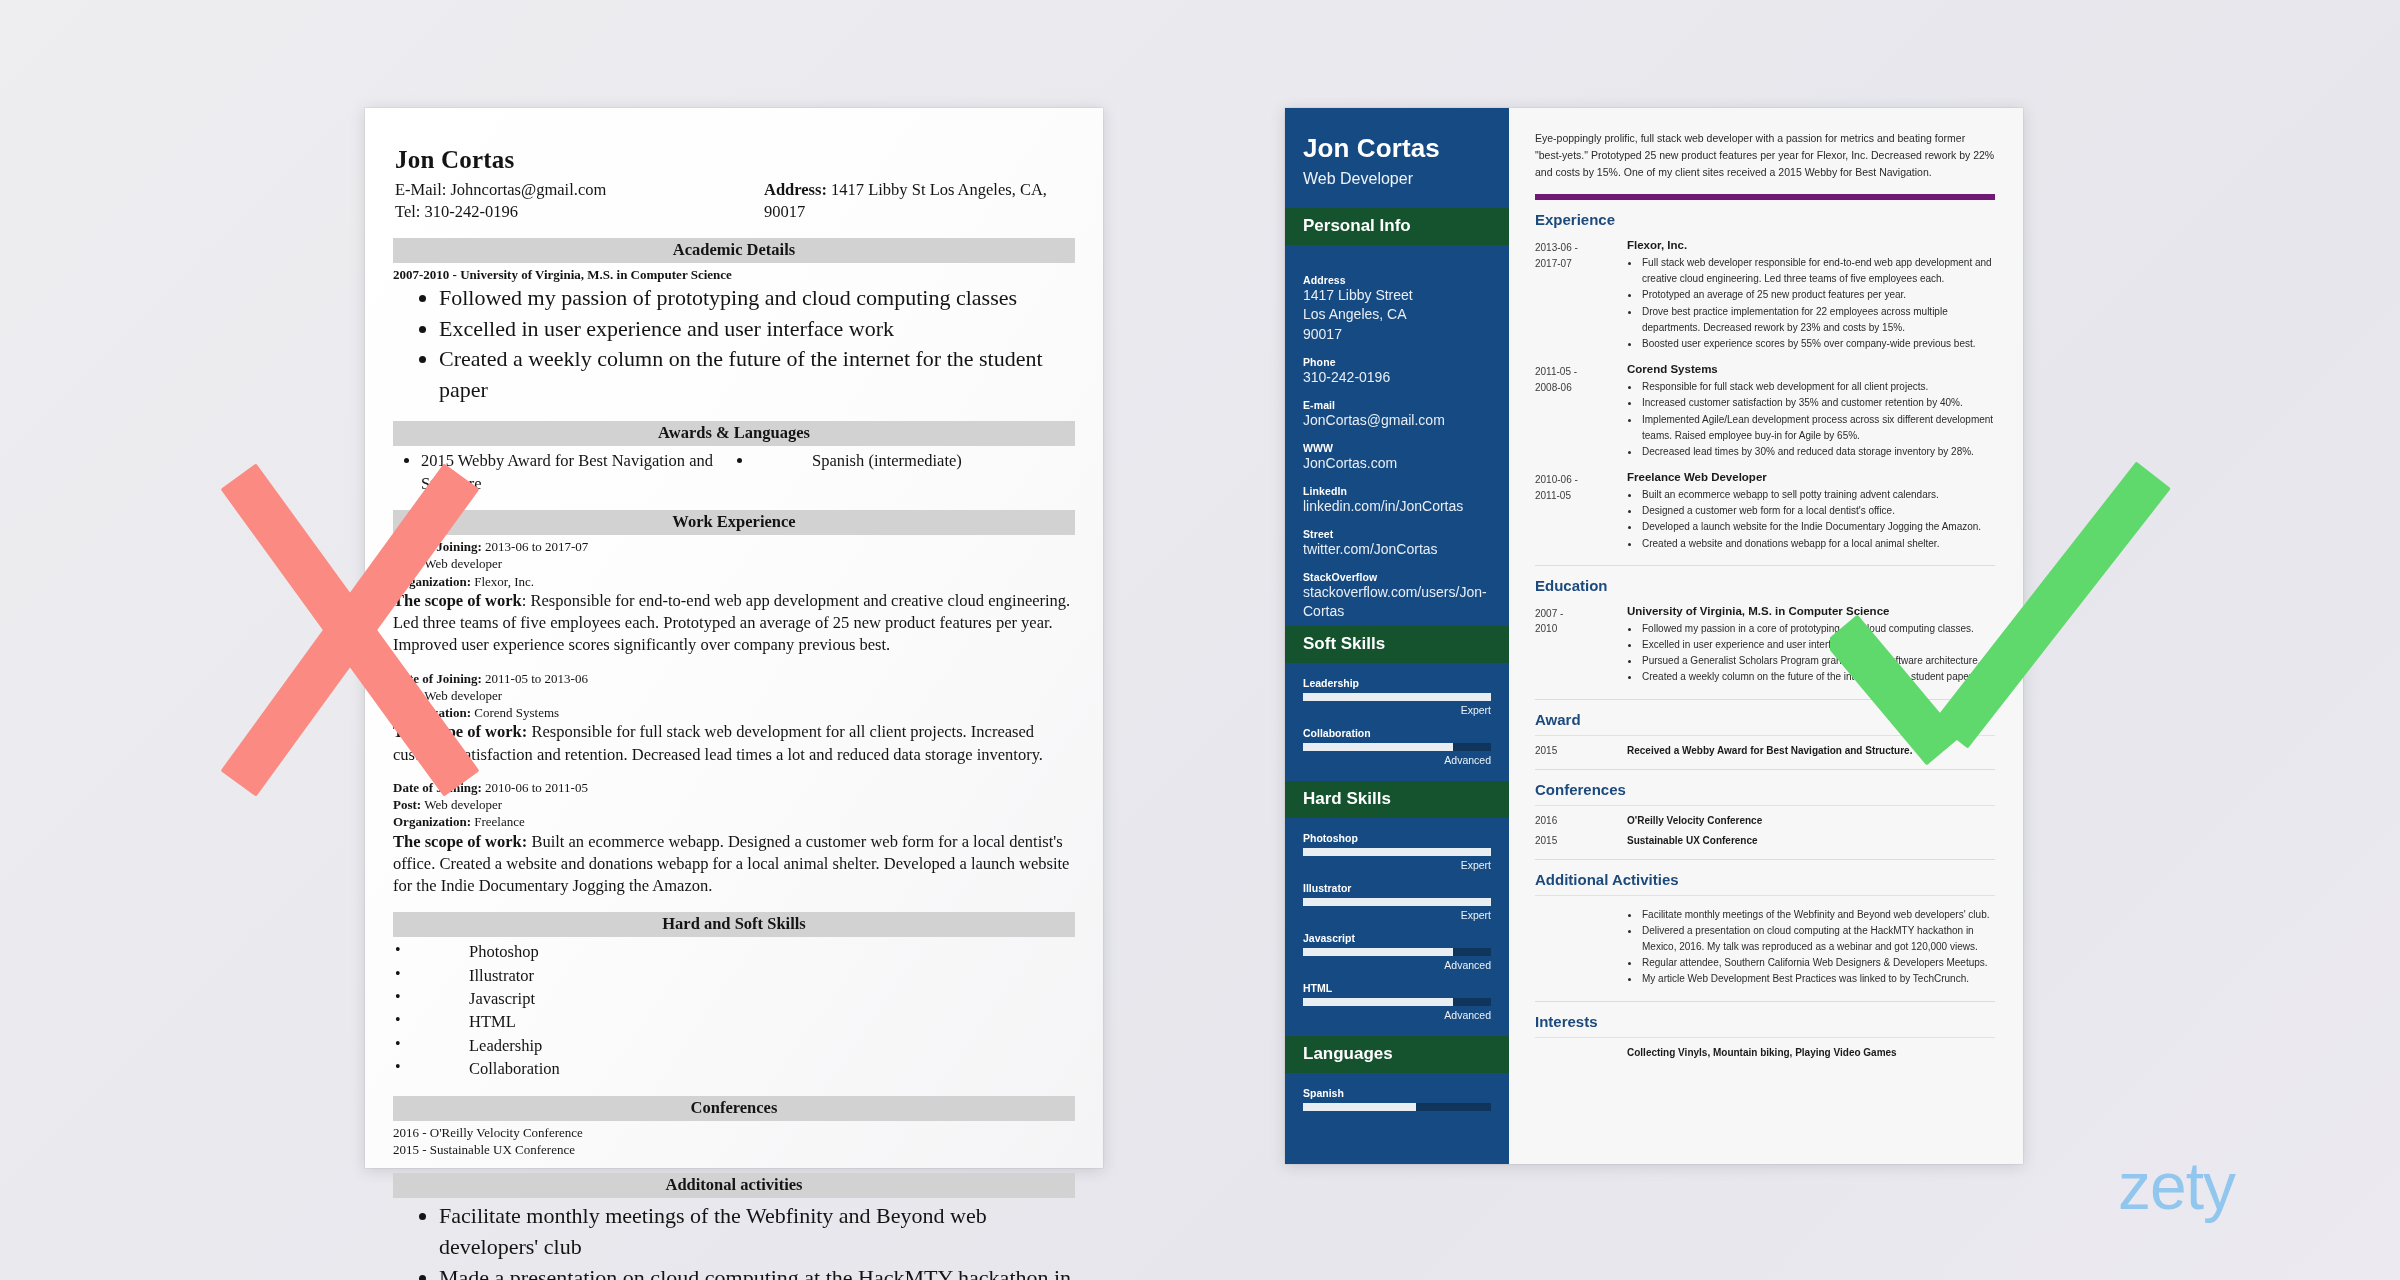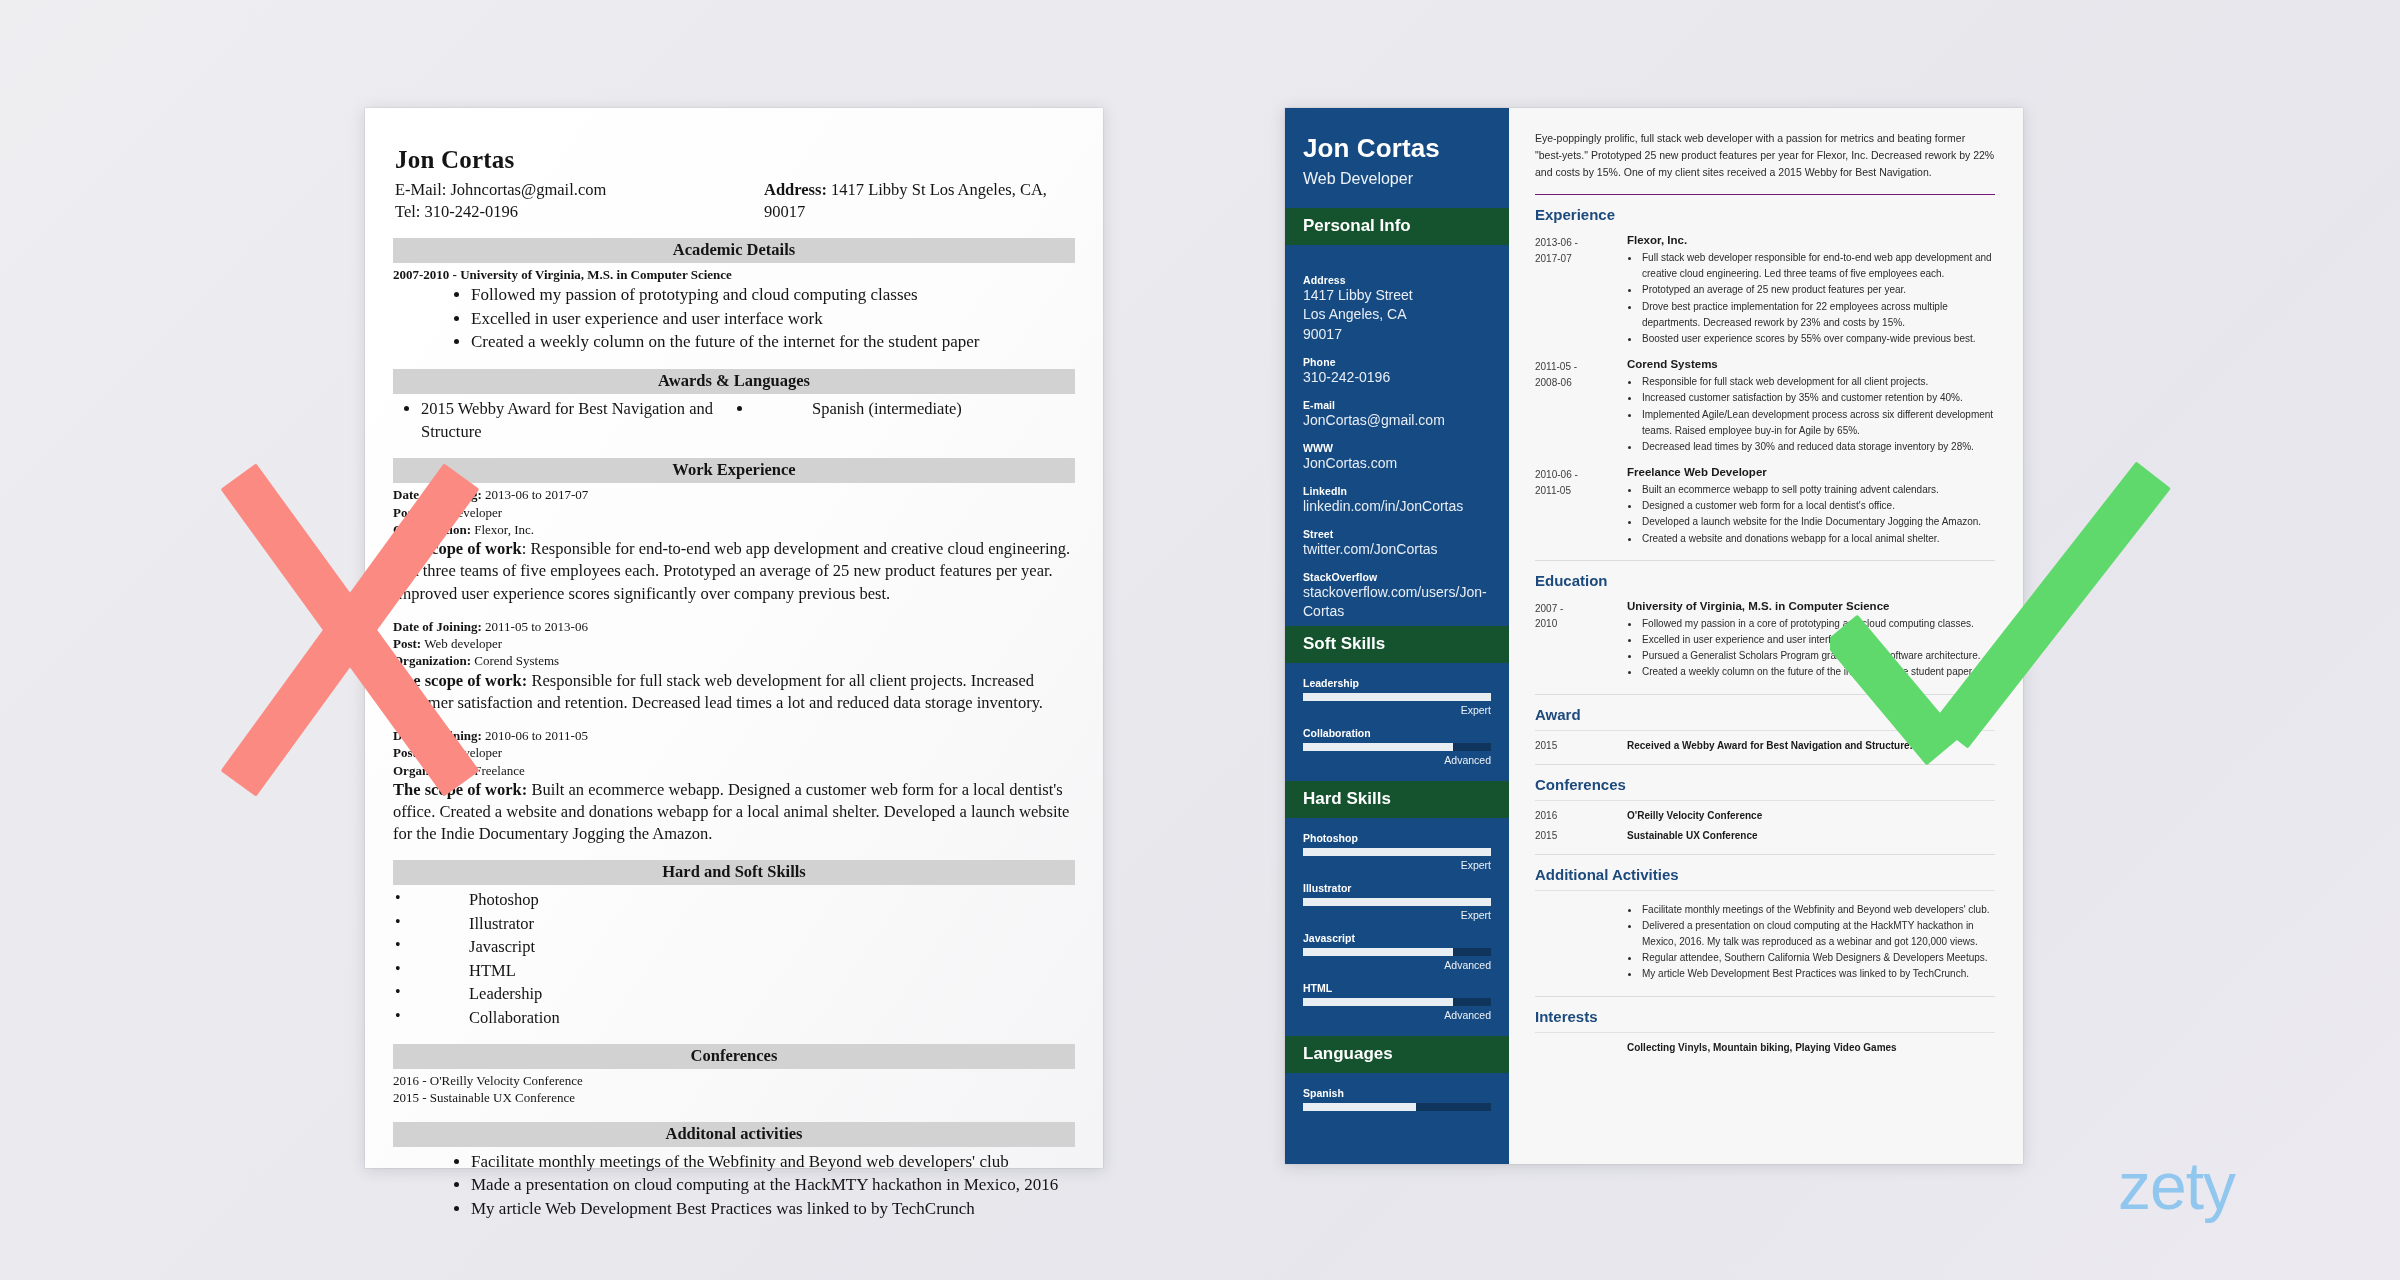--- a/index.html
+++ b/index.html
@@ -35,21 +35,21 @@
     text-align: center;
     font-weight: bold;
     font-size: 16.5px;
     padding: 2px 0 3px 0;
     margin: 15px 0 3px 0;
   }
   .b-line { font-size: 13px; line-height: 1.33; }
   .b-line.bold { font-weight: bold; }
   .b-para { font-size: 16.5px; line-height: 1.345; text-align: left; }
   .b-ul { margin: 0 0 0 46px; }
-  .b-ul li { font-size: 17px; line-height: 1.40; margin-left: 32px; }
+  .b-ul li { font-size: 22px; line-height: 1.40; }
   .b-skills { list-style: none; margin: 0; padding: 0; }
   .b-skills li {
     font-size: 16.5px; line-height: 1.42; position: relative; padding-left: 76px;
   }
   .b-skills li:before {
     content: "\2022"; position: absolute; left: 2px; top: -1px; font-size: 16px;
   }
   .b-two-col { display: flex; }
   .b-two-col .col { width: 50%; }
   .b-two-col ul { margin-left: 28px; }
@@ -97,21 +97,21 @@
   .g-bar > i { display: block; height: 100%; background: #e9eef3; }
   .g-level { font-size: 10.5px; text-align: right; margin-top: 3px; color: #edf2f7; }
 
   #g-main { flex: 1; padding: 22px 28px 18px 26px; color: #222; background: #f7f7f7; }
   .g-summary { font-size: 10.5px; line-height: 1.62; color: #2a2a2a; }
   .g-sec {
     font-size: 15px; font-weight: bold; color: #1c4a7d;
     margin-top: 13px; padding-top: 11px;
     border-top: 1px solid #dcdcdc;
   }
-  .g-sec.firstsec { border-top: 1px solid #701a75; }
+  .g-sec.firstsec { border-top: 6px solid #701a75; }
   .g-entry { display: flex; margin-top: 11px; }
   .g-entry .g-date {
     flex: 0 0 92px; font-size: 10px; line-height: 1.55; color: #3b3b3b; padding-top: 1px;
   }
   .g-entry .g-body { flex: 1; }
   .g-entry .g-title { font-size: 11.5px; font-weight: bold; color: #1a1a1a; margin-bottom: 4px; }
   .g-entry ul { margin: 0 0 0 13px; padding: 0; }
   .g-entry ul li { font-size: 10px; line-height: 1.62; color: #2b2b2b; padding-left: 2px; }
   .g-entry ul li::marker { font-size: 9px; }
   .g-row { display: flex; margin-top: 9px; }

